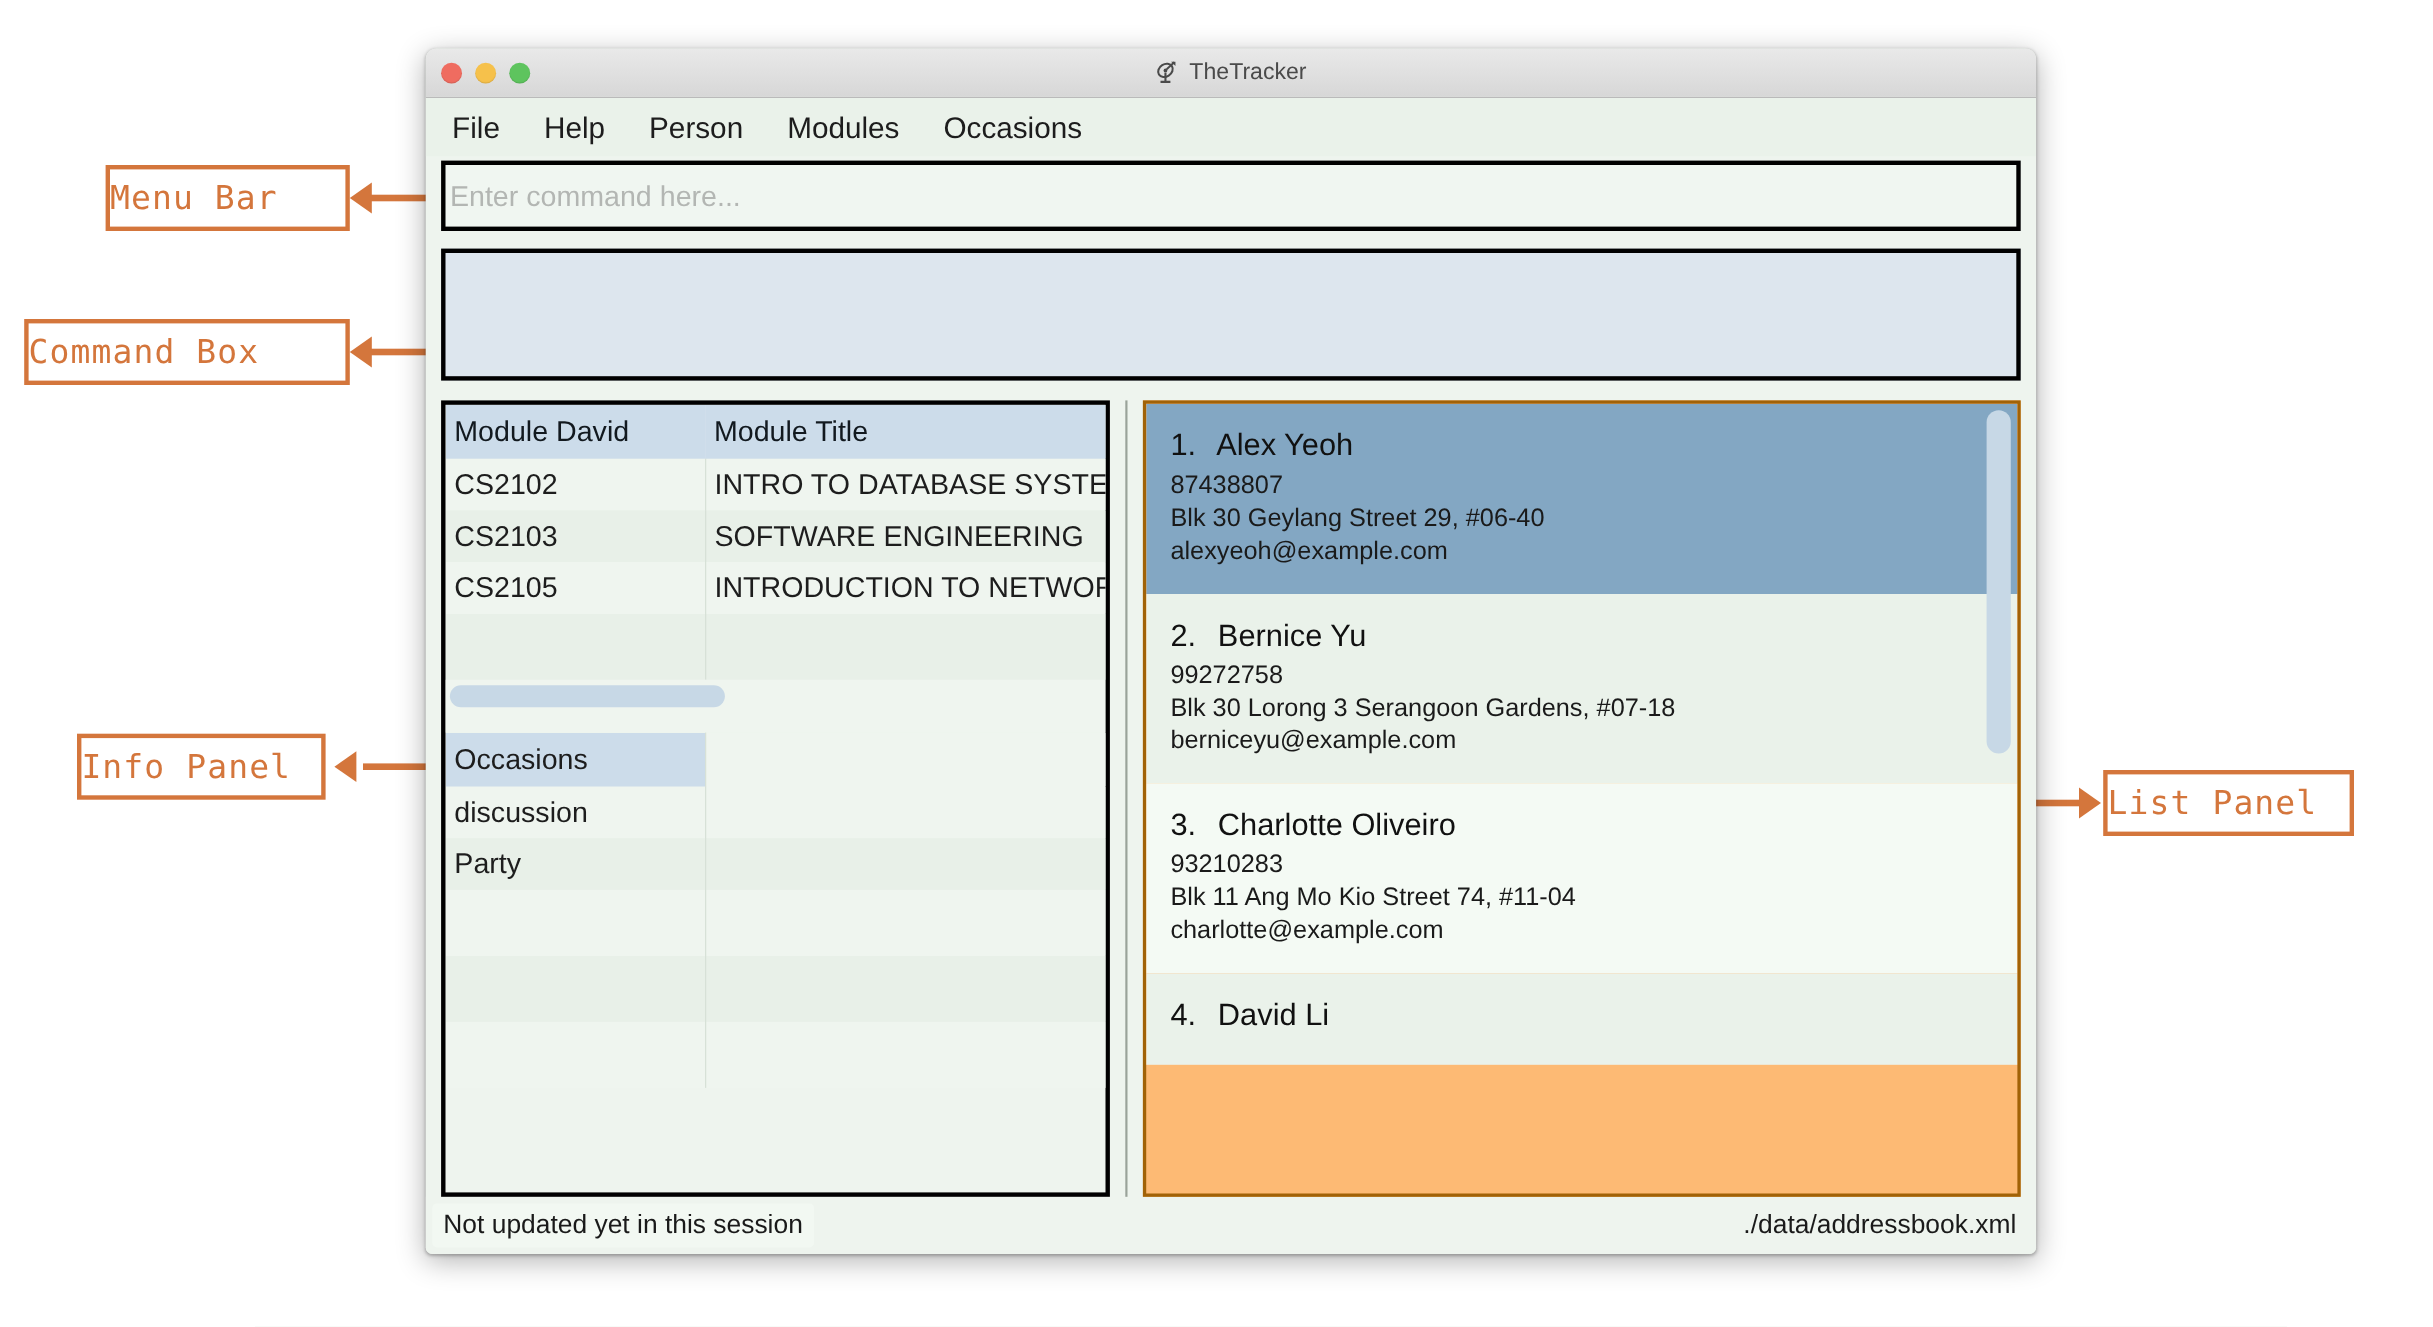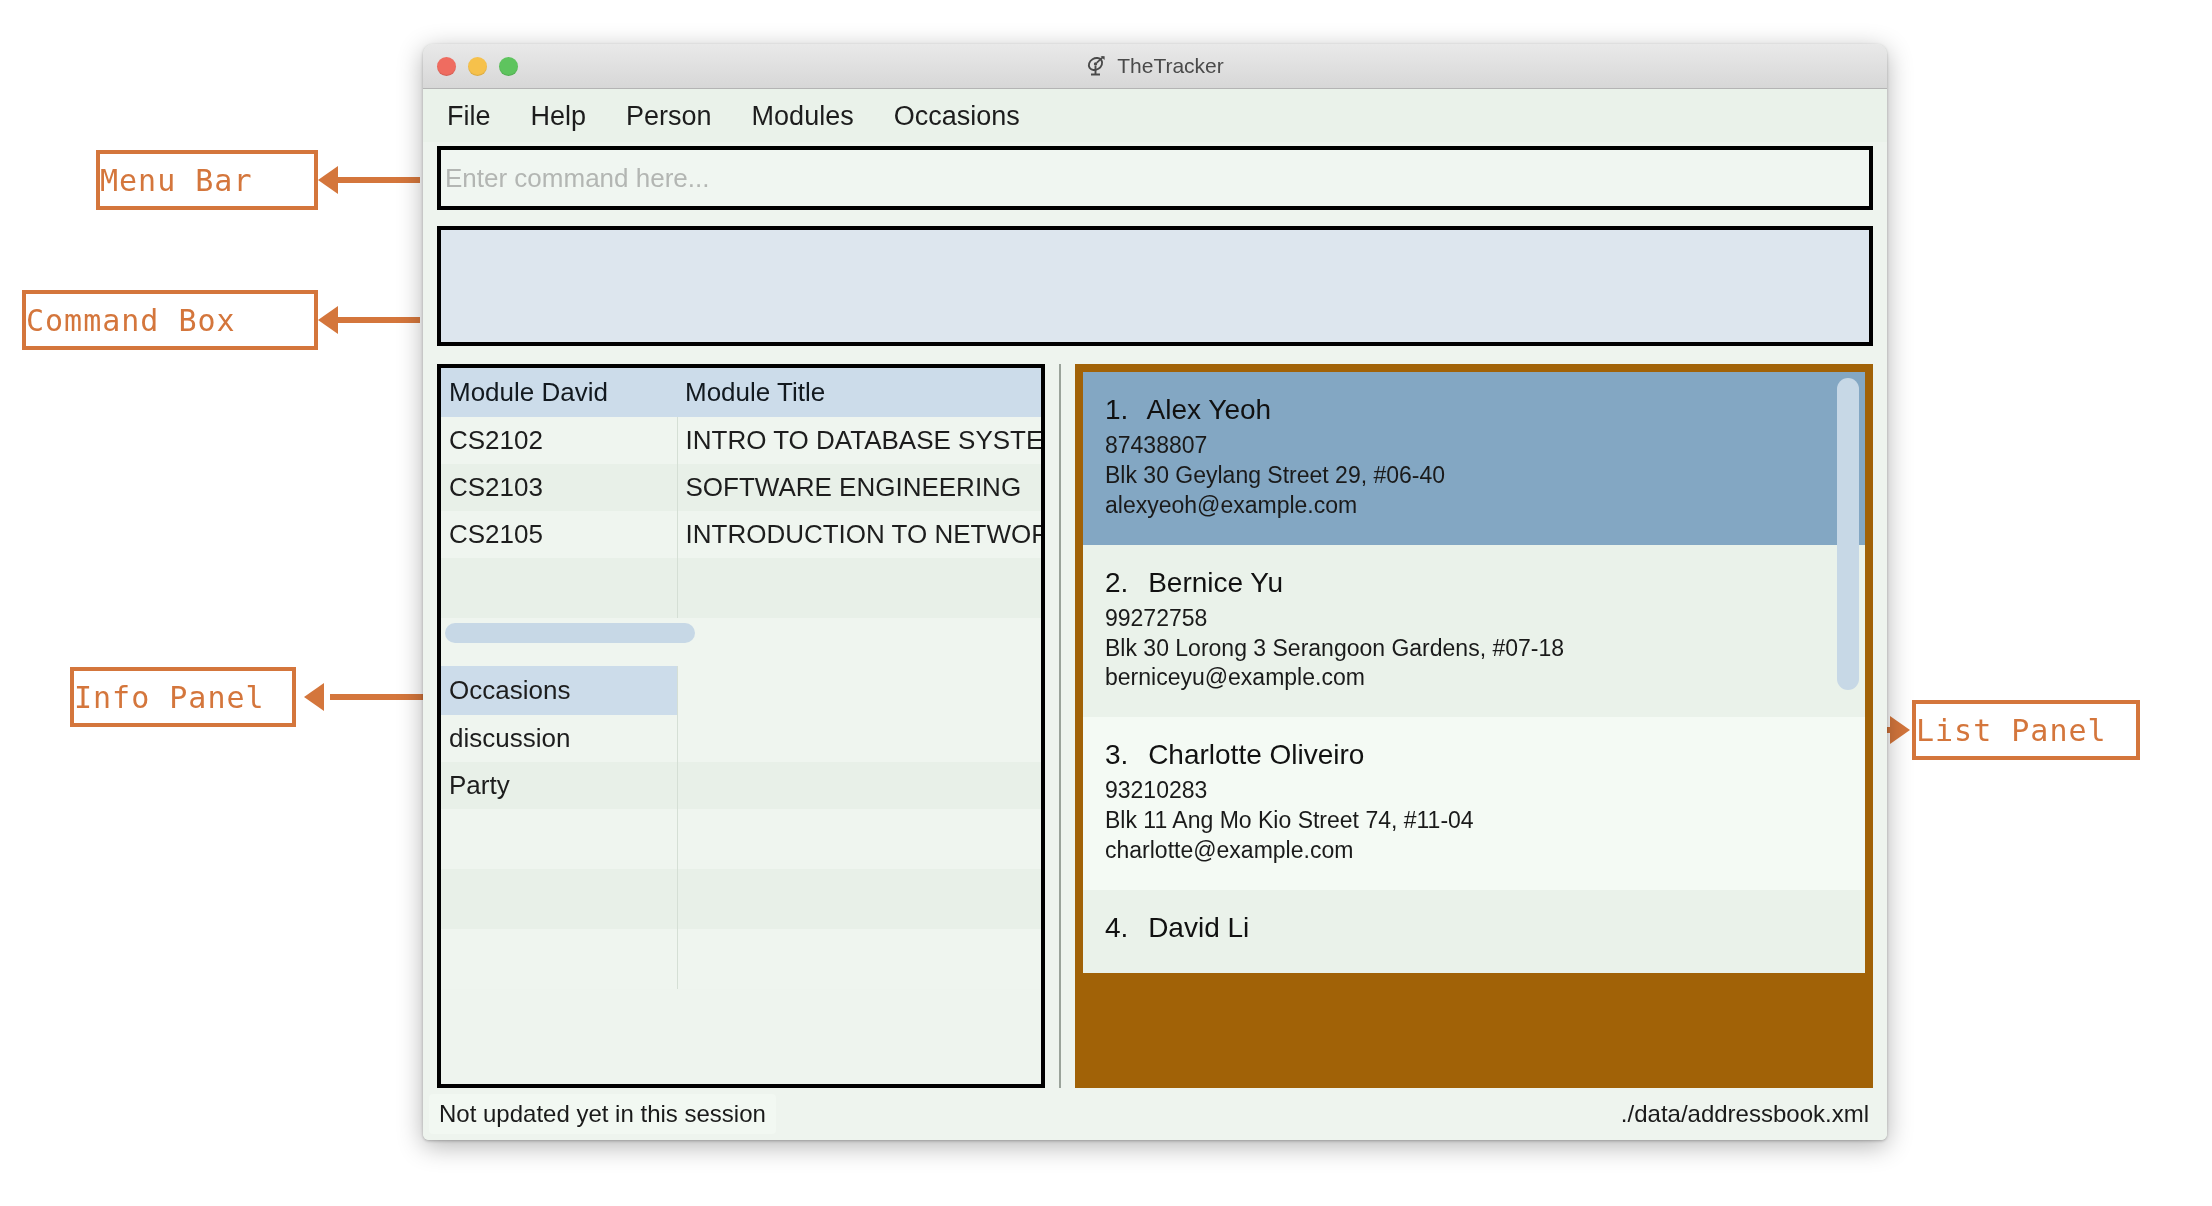--- a/index.html
+++ b/index.html
@@ -11,21 +11,21 @@
     height: 1206px;
     background: #ffffff;
     font-family: "Liberation Sans", sans-serif;
     overflow: hidden;
     position: relative;
   }
 
   
   #app-window {
     position: absolute;
-    left: 423px;
+    left: 387px;
     top: 44px;
     width: 1464px;
     height: 1096px;
     border-radius: 10px 10px 6px 6px;
     background: #eef4ee;
     box-shadow: 0 6px 26px rgba(0,0,0,0.30), 0 1px 3px rgba(0,0,0,0.25);
     overflow: hidden;
     display: flex;
     flex-direction: column;
   }
@@ -150,22 +150,22 @@
   }
   #split-divider::before {
     content: "";
     position: absolute;
     left: 14px; top: 0; bottom: 0;
     width: 2px;
     background: #9aa39a;
   }
   #list-panel-outer {
     flex: 1 1 auto;
-    border: 8px solid #a16207;
-    background: #a16207;
+    border: 3px solid #a16207;
+    background: #fdba74;
     position: relative;
     overflow: hidden;
   }
 
   
   .tbl {
     width: 100%;
     border-collapse: collapse;
     table-layout: fixed;
   }

